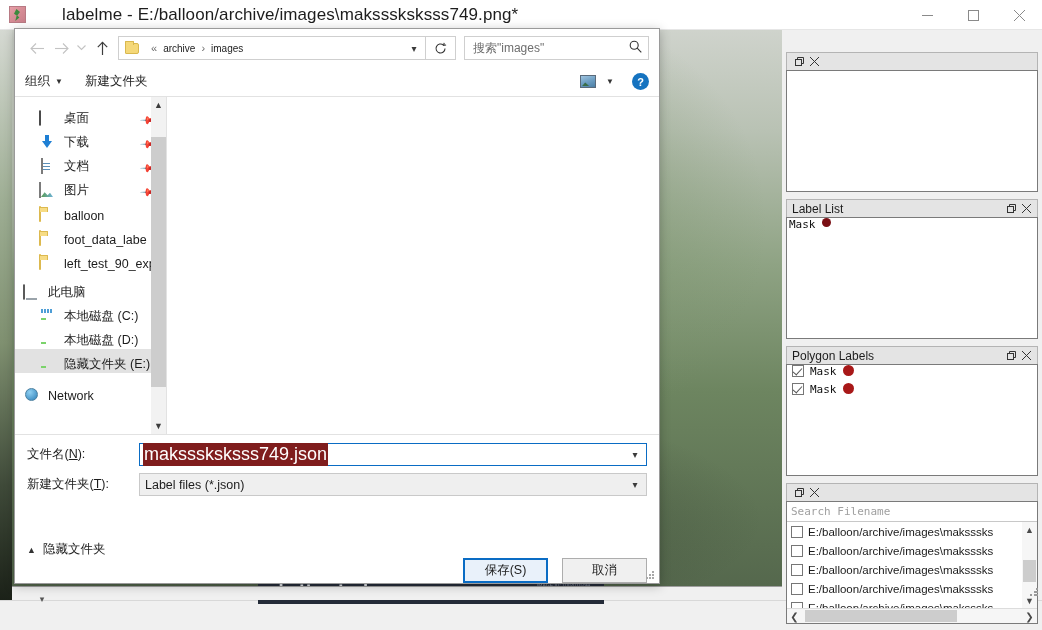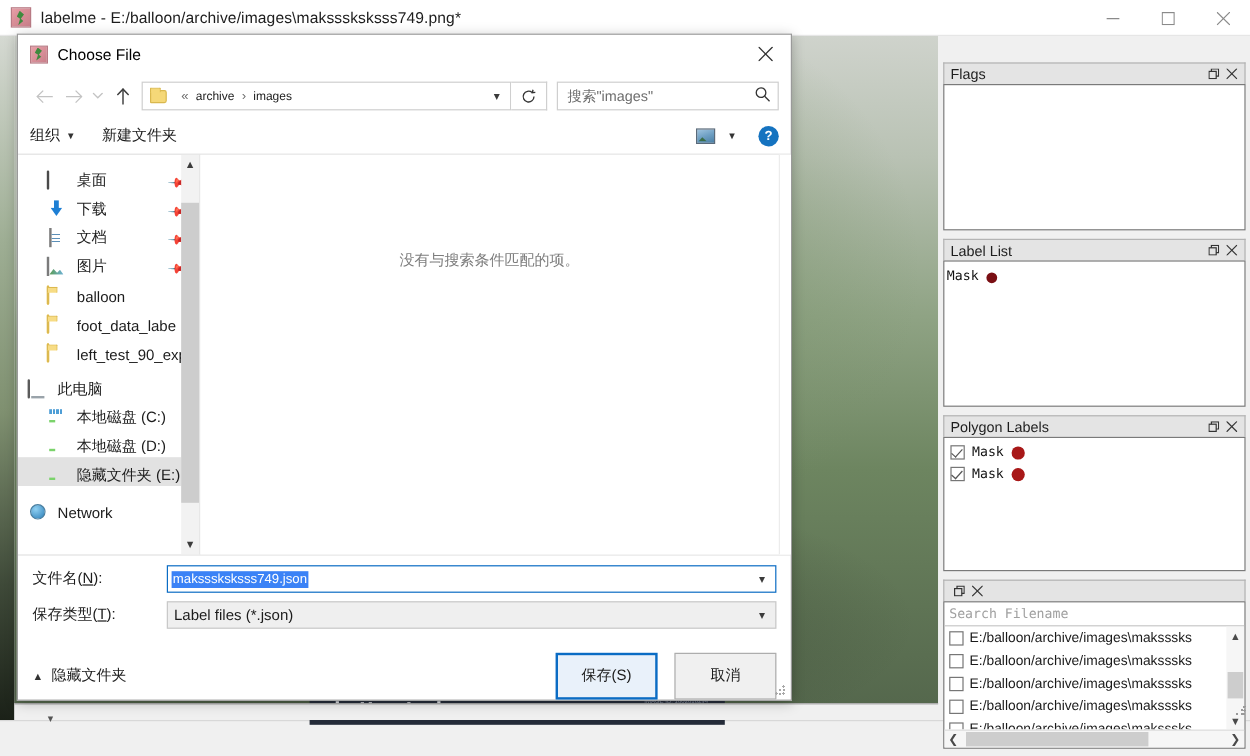--- a/index.html
+++ b/index.html
@@ -36,22 +36,23 @@
     position: relative; overflow: hidden; flex: none;
   }
   .app-icon::after {
     content: "";
     position: absolute; left: 4px; top: 2px;
     width: 6px; height: 12px;
     background: #3e8a3e;
     clip-path: polygon(40% 0%, 100% 25%, 55% 55%, 90% 70%, 20% 100%, 45% 55%, 0% 40%);
   }
   .main-title {
-    font-size: 13px; color: #1d1d1d; letter-spacing: .1px;
+    font-size: 17px; color: #1d1d1d; letter-spacing: .1px;
     white-space: nowrap;
+    margin-left: 28px;
   }
   .win-controls {
     position: absolute; right: 0; top: 0; height: 30px;
     display: flex;
   }
   .win-btn {
     width: 46px; height: 30px;
     display: flex; align-items: center; justify-content: center;
     color: #8a8a8a;
   }
@@ -156,21 +157,21 @@
     color: #333;
   }
   .panel-body {
     background: #ffffff;
     border: 1px solid #7a7a7a;
     overflow: hidden;
     position: relative;
   }
 
   .lbl-row {
-    display: flex; align-items: flex-end;
+    display: flex; align-items: flex-start;
     height: 18px; padding-left: 2px;
     font-family: "DejaVu Sans Mono", monospace;
     font-size: 11px; color: #111;
   }
   .lbl-row .swatch {
     width: 9px; height: 9px; border-radius: 50%;
     margin-left: 6px; flex: none;
   }
   .chk {
     width: 12px; height: 12px;
@@ -517,22 +518,22 @@
   }
   .f-label u { text-decoration: underline; }
   .f-input {
     flex: 1; height: 23px;
     border: 1px solid #0a6cc4;
     background: #fff;
     display: flex; align-items: center;
     padding-left: 3px;
   }
   .f-input .val {
-    font-size: 11px; color: #ffffff;
-    background: #3b82f6;
+    font-size: 18px; color: #ffffff;
+    background: #7f1d1d;
     padding: 1px 1px;
   }
   .f-chev {
     margin-left: auto; width: 22px; text-align: center;
     color: #3b3b3b; font-size: 10px; flex: none;
   }
   .f-combo {
     flex: 1; height: 23px;
     border: 1px solid #c9c9c9;
     background: #efefef;
@@ -544,25 +545,26 @@
     display: flex; align-items: center;
     padding: 13px 0 0 0;
   }
   .hide-folders {
     font-size: 12.5px; color: #1c1c1c;
     display: flex; align-items: center;
   }
   .hide-folders .caret { margin-right: 7px; font-size: 9px; color: #333; }
   .btns { margin-left: auto; display: flex; }
   .btn {
-    width: 85px; height: 39px;
+    width: 85px; height: 25px;
     display: flex; align-items: center; justify-content: center;
     font-size: 12.5px; color: #1c1c1c;
     background: #f0f0f0; border: 1px solid #adadad;
     margin-left: 14px;
+    margin-top: 42px;
   }
   .btn.primary { border: 2px solid #0a6cc4; background: #e9f1fa; }
   .dlg-grip {
     position: absolute; right: 4px; bottom: 3px;
     width: 10px; height: 10px;
     background:
       radial-gradient(circle 1px at 2px 8px,#a8a8a8 99%,transparent),
       radial-gradient(circle 1px at 5px 8px,#a8a8a8 99%,transparent),
       radial-gradient(circle 1px at 8px 8px,#a8a8a8 99%,transparent),
       radial-gradient(circle 1px at 5px 5px,#a8a8a8 99%,transparent),
@@ -616,21 +618,20 @@
     </div>
   </div>
 
   <div class="vscroll-mini">▾</div>
   <div class="statusbar"></div>
 
   <div class="dock">
 
     <div class="panel">
       <div class="panel-title">
-        <div class="pt-text">Flags</div>
         <div class="pt-btn">
           <svg width="9" height="9" viewBox="0 0 9 9">
               <rect x="0.5" y="2.5" width="6" height="6" fill="none" stroke="currentColor"></rect>
               <polyline points="2.5,2.5 2.5,0.5 8.5,0.5 8.5,6.5 6.5,6.5" fill="none" stroke="currentColor"></polyline>
             </svg>
         </div>
         <div class="pt-btn">
           <svg width="9" height="9" viewBox="0 0 9 9">
               <line x1="0" y1="0" x2="9" y2="9" stroke="currentColor"></line>
               <line x1="9" y1="0" x2="0" y2="9" stroke="currentColor"></line>
@@ -746,30 +747,20 @@
           <div class="fl-harrow" style="position:absolute;right:0">❯</div>
         </div>
       </div>
     </div>
 
     <div class="dock-grip"></div>
   </div>
 
   <div class="dialog">
 
-    <div class="dlg-titlebar">
-      <div class="dlg-icon"></div>
-      <div class="dlg-title">Choose File</div>
-      <div class="dlg-close">
-        <svg width="12" height="12" viewBox="0 0 12 12">
-            <line x1="0" y1="0" x2="12" y2="12" stroke="currentColor" stroke-width="1.1"></line>
-            <line x1="12" y1="0" x2="0" y2="12" stroke="currentColor" stroke-width="1.1"></line>
-          </svg>
-      </div>
-    </div>
 
     <div class="dlg-nav">
       <div class="nav-ico">
         <svg width="15" height="13" viewBox="0 0 15 13">
             <line x1="1" y1="6.5" x2="14" y2="6.5" stroke="currentColor" stroke-width="1.1"></line>
             <polyline points="6,1.5 1,6.5 6,11.5" fill="none" stroke="currentColor" stroke-width="1.1"></polyline>
           </svg>
       </div>
       <div class="nav-ico">
         <svg width="15" height="13" viewBox="0 0 15 13">
@@ -887,36 +878,32 @@
           <span>Network</span>
         </div>
 
         <div class="tree-vbar">
           <div class="tree-arrow">▲</div>
           <div class="tree-thumb"></div>
           <div class="tree-arrow" style="position:absolute;bottom:0;width:15px">▼</div>
         </div>
       </div>
 
-      <div class="list-pane">
-        <div class="empty-msg">没有与搜索条件匹配的项。</div>
-        <div class="list-vbar"></div>
-      </div>
     </div>
 
     <div class="dlg-footer">
       <div class="f-row">
         <div class="f-label"><span>文件名(</span><u>N</u><span>):</span></div>
         <div class="f-input">
           <span class="val">maksssksksss749.json</span>
           <span class="f-chev">▾</span>
         </div>
       </div>
       <div class="f-row">
-        <div class="f-label"><span>保存类型(</span><u>T</u><span>):</span></div>
+        <div class="f-label"><span>新建文件夹(</span><u>T</u><span>):</span></div>
         <div class="f-combo">
           <span>Label files (*.json)</span>
           <span class="f-chev">▾</span>
         </div>
       </div>
 
       <div class="dlg-actions">
         <div class="hide-folders">
           <span class="caret">▲</span>
           <span>隐藏文件夹</span>

